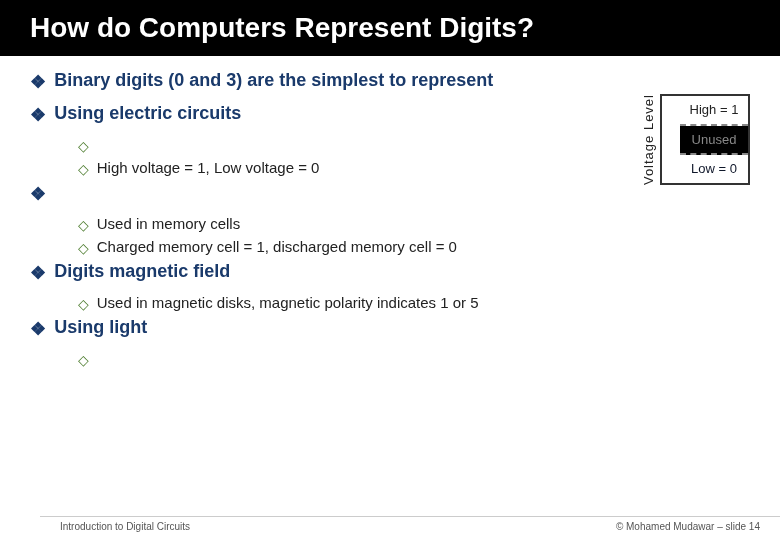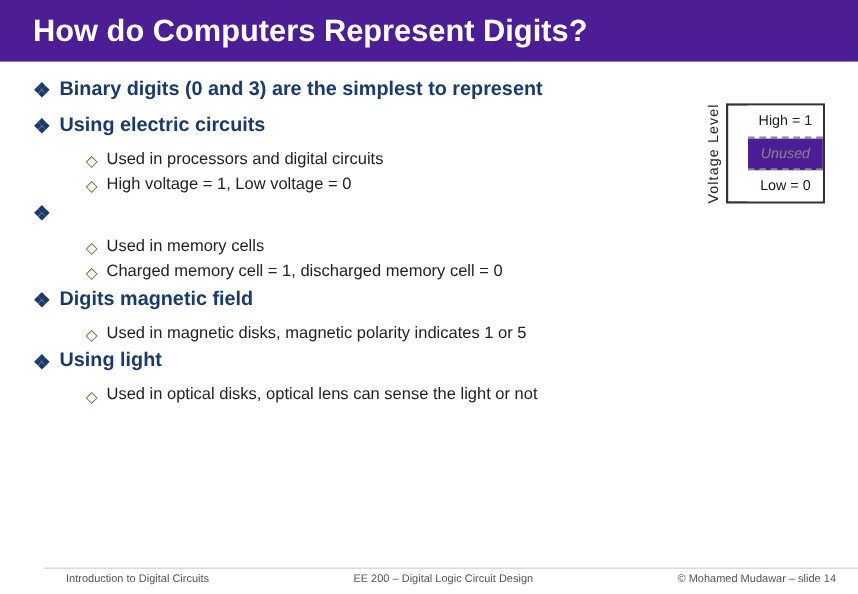--- a/index.html
+++ b/index.html
@@ -13,21 +13,21 @@
     }
 
     .slide {
       width: 780px;
       height: 540px;
       background: #fff;
       position: relative;
     }
 
     .header {
-      background: #4c1d95;
+      background: #000000;
       padding: 12px 30px;
       color: #fff;
     }
 
     .header-title {
       font-size: 28px;
       font-weight: bold;
       color: #fff;
     }
 
@@ -108,27 +108,26 @@
       background: #fff;
       border-bottom: 2px dashed #888;
       text-align: center;
       padding: 6px 4px;
       font-size: 13px;
       color: #222;
       flex: 1;
     }
 
     .v-unused {
-      background: #4c1d95;
+      background: #000000;
       border-bottom: 2px dashed #888;
       text-align: center;
       padding: 6px 4px;
       font-size: 13px;
       color: #888;
-      font-style: italic;
       flex: 1;
     }
 
     .v-low {
       background: #fff;
       text-align: center;
       padding: 6px 4px;
       font-size: 13px;
       color: #0f172a;
       flex: 1;
@@ -180,21 +179,20 @@
       <span>Binary digits (0 and 3) are the simplest to represent</span>
     </div>
 
     <div class="section-electric-voltage">
       <div class="main-bullet">
         <span class="diamond">❖</span>
         <span>Using electric circuits</span>
       </div>
       <div class="sub-bullet">
         <span class="sub-diamond">◇</span>
-        <span>Used in processors and digital circuits</span>
       </div>
       <div class="sub-bullet">
         <span class="sub-diamond">◇</span>
         <span>High voltage = 1, Low voltage = 0</span>
       </div>
     </div>
 
     <div>
       <div class="main-bullet">
         <span class="diamond">❖</span>
@@ -220,25 +218,23 @@
       </div>
     </div>
 
     <div>
       <div class="main-bullet">
         <span class="diamond">❖</span>
         <span>Using light</span>
       </div>
       <div class="sub-bullet">
         <span class="sub-diamond">◇</span>
-        <span>Used in optical disks, optical lens can sense the light or not</span>
       </div>
     </div>
 
   </div>
 
   <div class="footer">
     <span>Introduction to Digital Circuits</span>
-    <span>EE 200 – Digital Logic Circuit Design</span>
     <span>© Mohamed Mudawar – slide 14</span>
   </div>
 
 </div>
 
 </body></html>

